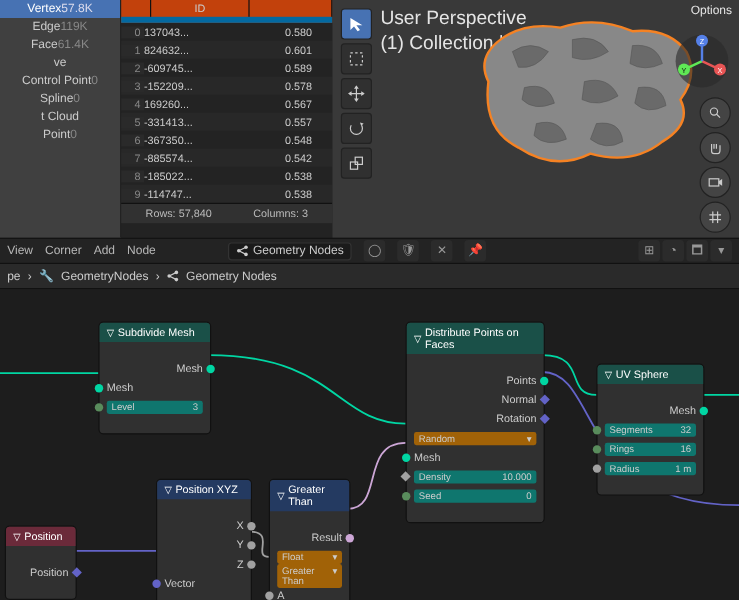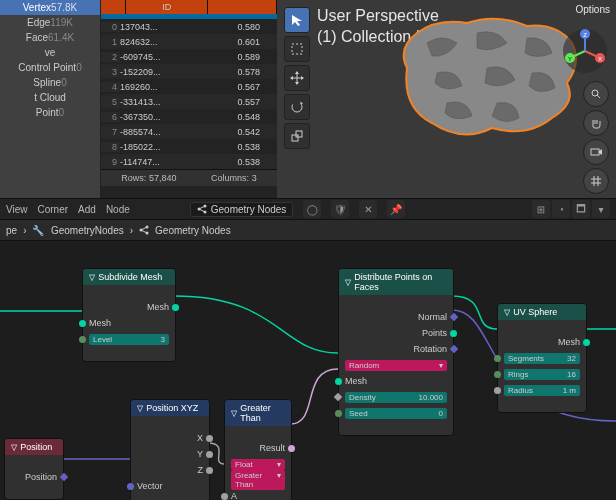--- a/index.html
+++ b/index.html
@@ -33,21 +33,21 @@
 .node-header .right{margin-left:auto;display:flex;gap:2px}
 .crumb{height:20px;background:#2a2a2a;border-bottom:1px solid #111;display:flex;align-items:center;padding:0 6px;gap:6px;font-size:10px;color:#ccc}
 .node-editor{position:relative;height:262px;background:#1d1d1d;background-image:radial-gradient(circle,#2b2b2b 0.5px,transparent 0.5px);background-size:16px 16px}
 .node{position:absolute;background:#303030;border:1px solid #111;border-radius:4px;font-size:9px;overflow:visible}
 .node-title{padding:3px 6px;border-radius:3px 3px 0 0;color:#fff;display:flex;align-items:center;gap:3px}
 .node-title .chev{font-size:8px}
 .node-body{padding:14px 0}
 .nrow{display:flex;align-items:center;justify-content:space-between;padding:1px 6px;position:relative;height:14px}
 .nrow .numfield{background:#0f766e;border-radius:2px;padding:1px 0;font-size:8px;display:flex;justify-content:space-between;width:100%}
 .nrow .numfield span{padding:0 4px}
-.nrow .dropdown{background:#be185d;border-radius:2px;padding:1px 4px;font-size:8px;width:100%;display:flex;justify-content:space-between}
+.nrow .dropdown{background:#a16207;border-radius:2px;padding:1px 4px;font-size:8px;width:100%;display:flex;justify-content:space-between}
 .sock{width:7px;height:7px;border-radius:50%;position:absolute}
 .sock.l{left:-4px}
 .sock.r{right:-4px}
 .sock.geo{background:#00d6a3}
 .sock.vec{background:#6363c7}
 .sock.float{background:#a1a1a1}
 .sock.int{background:#598c5c}
 .sock.bool{background:#cca6d6}
 .sock.diamond{border-radius:0;transform:rotate(45deg);width:6px;height:6px}
 svg.links{position:absolute;top:0;left:0;width:100%;height:100%;pointer-events:none}
@@ -385,26 +385,26 @@
   </div>
 </div>
 
 <div class="node" style="left:338px;top:27px;width:114px">
   <div class="node-title" style="background:#1a5048">
         <span class="chev">▽</span>
         <span>Distribute Points on Faces</span>
       </div>
   <div class="node-body">
     <div class="nrow" style="justify-content:flex-end">
+          <span>Points</span>
+          <span class="sock r geo"></span>
+        </div>
+    <div class="nrow" style="justify-content:flex-end">
           <span>Normal</span>
           <span class="sock r vec diamond"></span>
-        </div>
-    <div class="nrow" style="justify-content:flex-end">
-          <span>Points</span>
-          <span class="sock r geo"></span>
         </div>
     <div class="nrow" style="justify-content:flex-end">
           <span>Rotation</span>
           <span class="sock r vec diamond"></span>
         </div>
     <div class="nrow">
           <div class="dropdown">
             <span>Random</span>
             <span>▾</span>
           </div>

